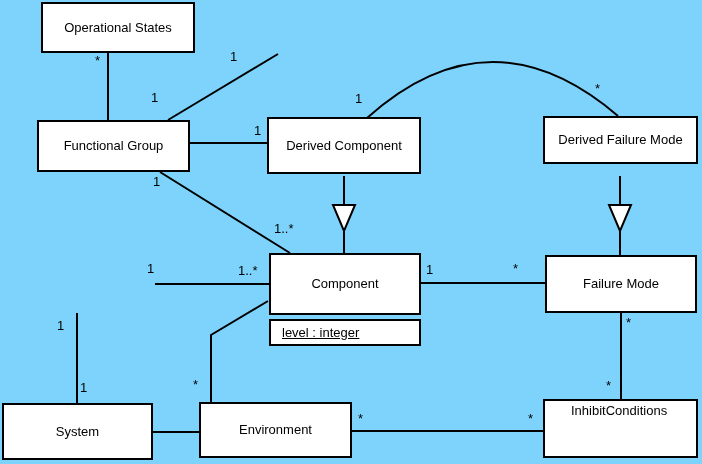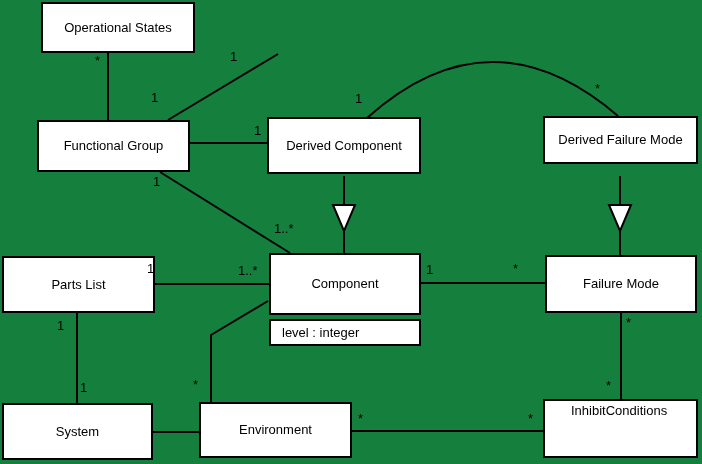--- a/index.html
+++ b/index.html
@@ -1,31 +1,31 @@
 <!DOCTYPE html>
 <html><head>
 <meta charset="utf-8">
 <style>
   html,body{margin:0;padding:0;background:#ffffff;}
   #diagram{
-    position:relative;width:702px;height:464px;background:#15803d;
+    position:relative;width:702px;height:464px;background:#7dd3fc;
     font-family:"Liberation Sans",sans-serif;color:#000;overflow:hidden;
   }
   #wires{position:absolute;left:0;top:0;z-index:0;}
   .uml-box{
     position:absolute;box-sizing:border-box;background:#fff;border:2px solid #000;
     display:flex;align-items:center;justify-content:center;text-align:center;
     font-size:13px;line-height:16px;z-index:1;
   }
   .uml-box.top-left{
     align-items:flex-start;justify-content:flex-start;text-align:left;
     flex-direction:row;padding:1px 0 0 26px;line-height:17px;
   }
   .uml-box.attr{
-    justify-content:flex-start;text-align:left;padding-left:11px;
+    justify-content:flex-start;text-align:left;padding-left:11px;text-decoration:underline;
   }
   .mult{
     position:absolute;font-size:13px;line-height:13px;z-index:2;background:#fff0;
   }
 </style>
 </head>
 <body>
 
 <div id="diagram">
 
@@ -62,23 +62,20 @@
   </div>
 
   <div class="uml-box" style="left:267px;top:117px;width:154px;height:57px">
     <span>Derived Component</span>
   </div>
 
   <div class="uml-box" style="left:543px;top:116px;width:155px;height:48px">
     <span>Derived Failure Mode</span>
   </div>
 
-  <div class="uml-box" style="left:2px;top:256px;width:153px;height:57px">
-    <span>Parts List</span>
-  </div>
 
   <div class="uml-box" style="left:269px;top:253px;width:152px;height:62px">
     <span>Component</span>
   </div>
   <div class="uml-box attr" style="left:269px;top:319px;width:152px;height:27px">
     <span>level : integer</span>
   </div>
 
   <div class="uml-box" style="left:545px;top:255px;width:152px;height:58px">
     <span>Failure Mode</span>

